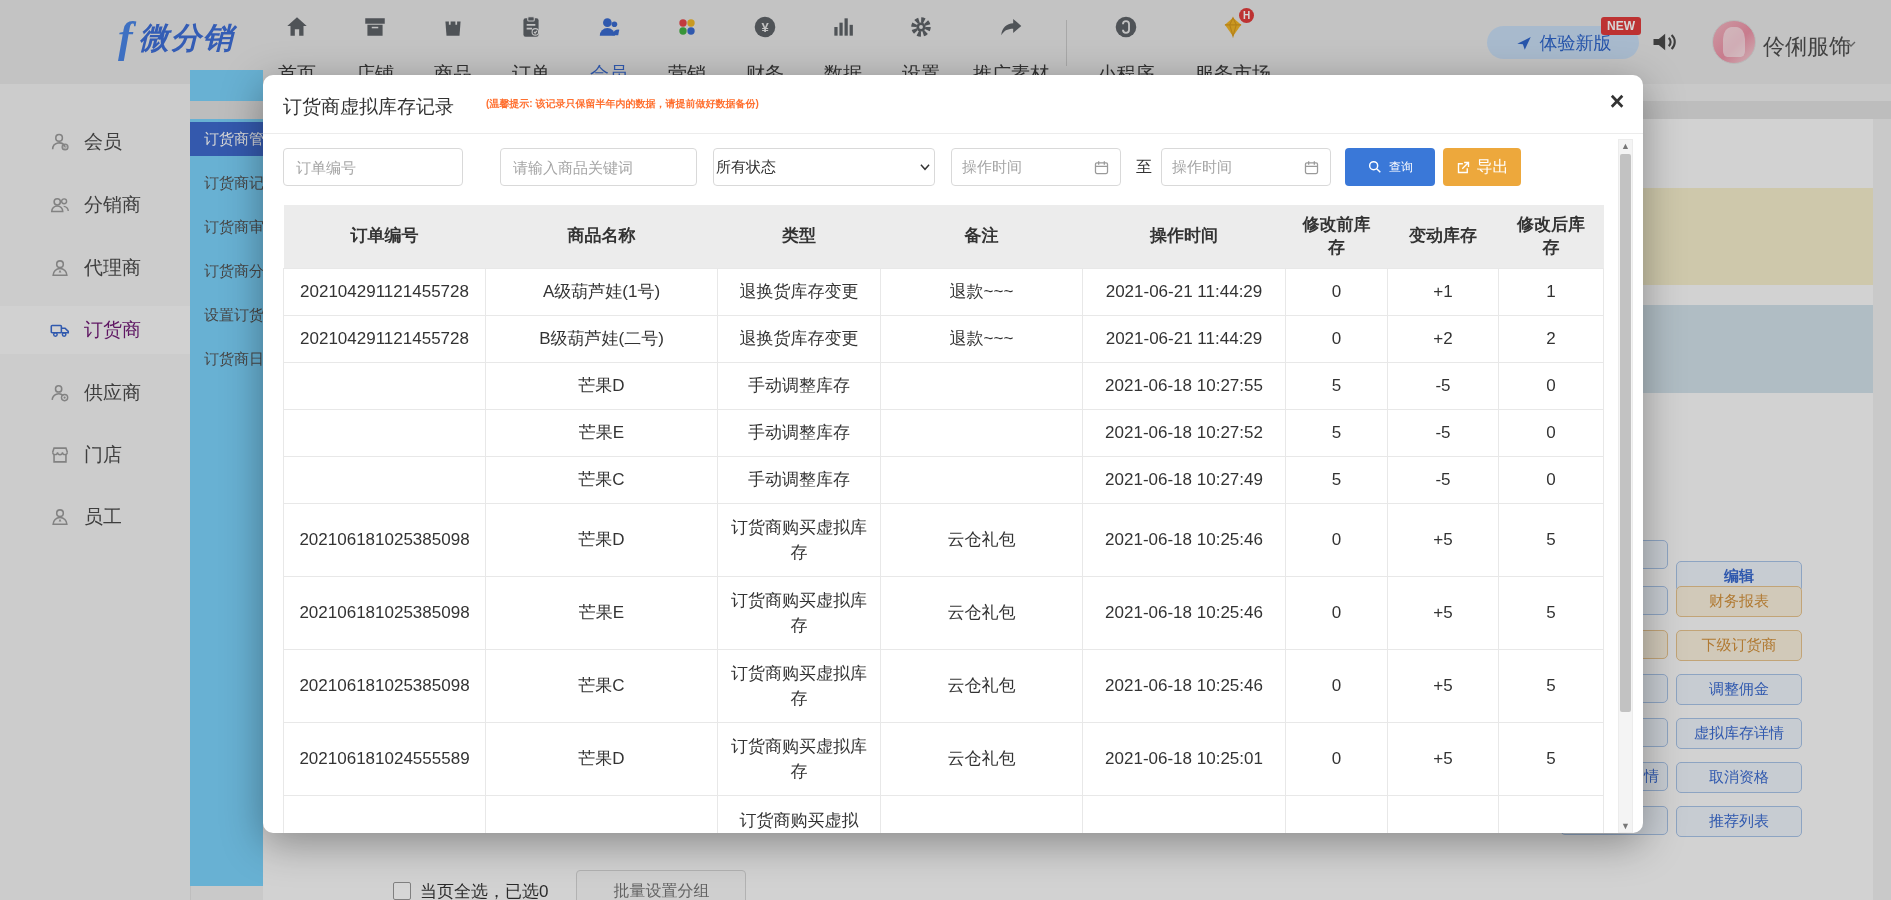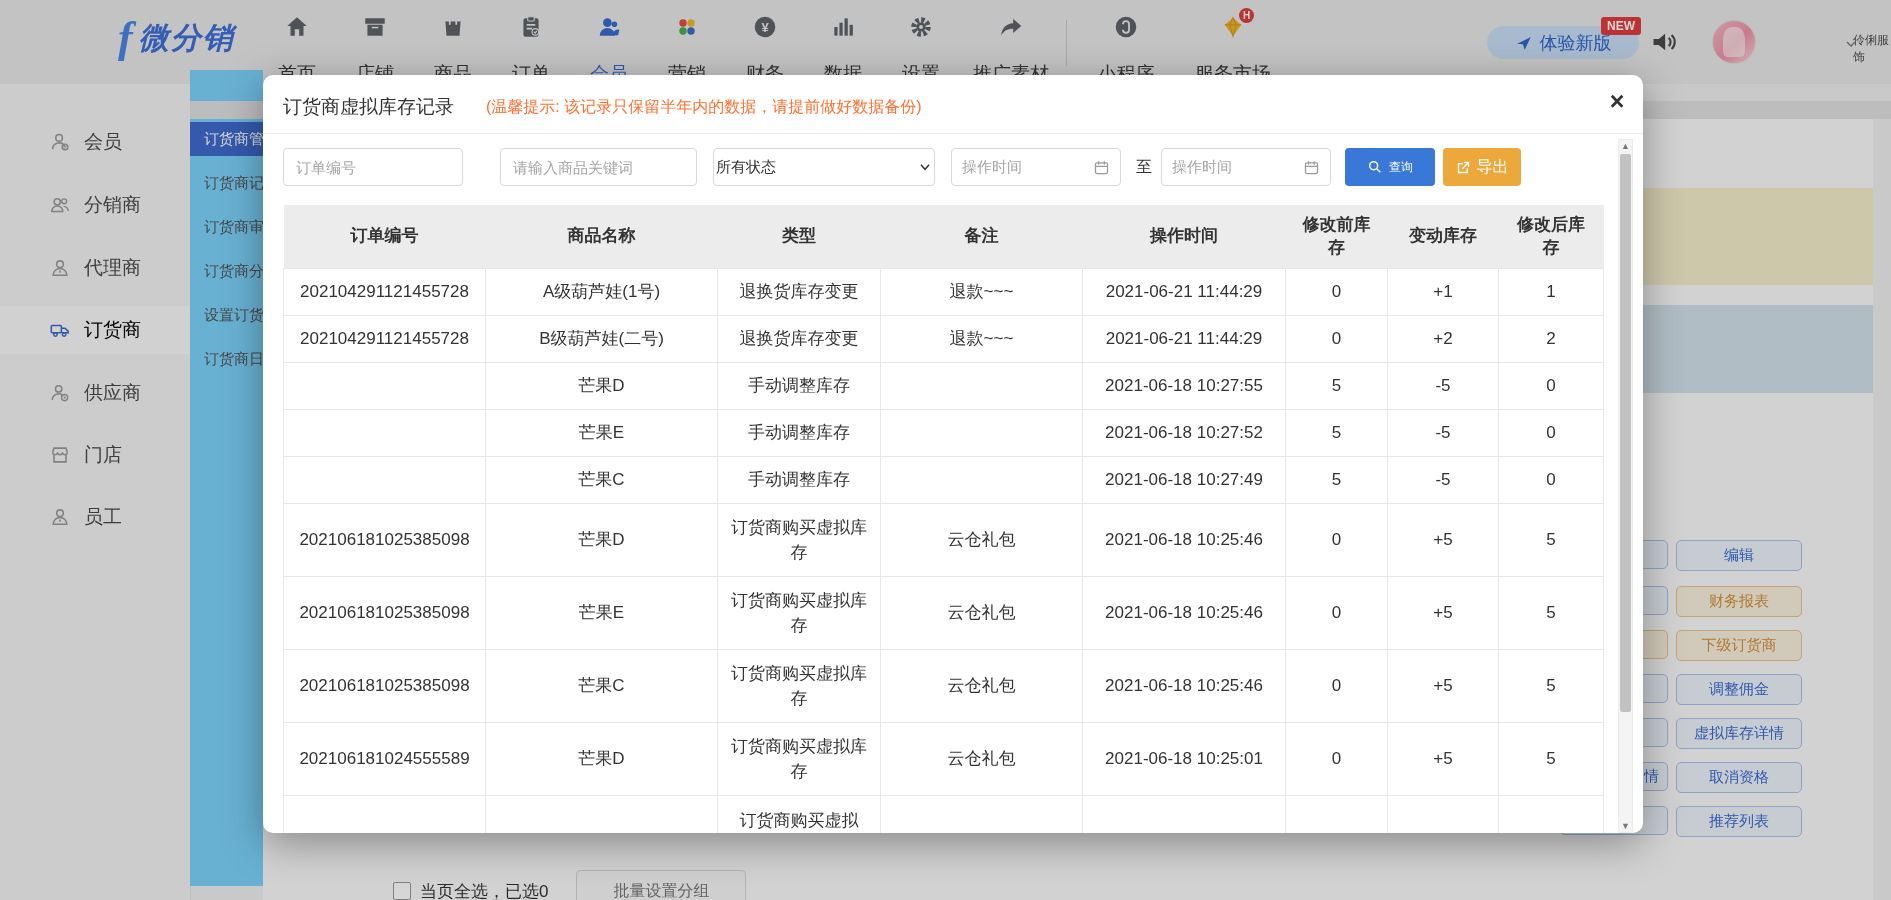--- a/index.html
+++ b/index.html
@@ -18,30 +18,30 @@
   .nav-item .nlabel{font-size:19px;color:#3c3c3c;margin-top:21px;white-space:nowrap;}
   .nav-item.active .nlabel{color:#3a6bd0;}
   .nav-divider{width:1px;height:46px;background:#c9c9c9;margin:12px 8px 0 4px;}
   .hbadge{position:absolute;top:-6px;right:-8px;width:15px;height:15px;border-radius:50%;background:#e23c3c;color:#fff;font-size:10px;font-weight:bold;display:flex;align-items:center;justify-content:center;}
   #try-new{position:absolute;left:1487px;top:26px;width:152px;height:33px;border-radius:17px;background:#c9def5;display:flex;align-items:center;justify-content:center;gap:7px;cursor:pointer;}
   #try-new span{color:#2f66cc;font-size:18px;}
   #new-badge{position:absolute;left:1601px;top:17px;background:#e23c3c;color:#fff;font-size:12px;font-weight:bold;padding:2px 6px;border-radius:3px;z-index:2;}
   #speaker{position:absolute;left:1650px;top:28px;}
   #avatar{position:absolute;left:1712px;top:20px;width:42px;height:42px;border-radius:50%;overflow:hidden;background:linear-gradient(135deg,#f3b9c4 0%,#ef93a8 55%,#f6d7dc 100%);border:1px solid #ddd;}
   #avatar:after{content:"";position:absolute;left:10px;top:6px;width:22px;height:30px;border-radius:40% 40% 20% 20%;background:rgba(255,255,255,.55);}
-  #username{position:absolute;left:1853px;top:32px;font-size:12px;color:#4f4f4f;}
+  #username{position:absolute;left:1763px;top:32px;font-size:22px;color:#4f4f4f;}
   #user-caret{position:absolute;left:1843px;top:36px;}
 
   
   #sidebar{position:absolute;left:0;top:84px;width:190px;height:816px;background:#f3f3f3;z-index:1;border-right:1px solid #e3e3e3;}
   .side-item{position:absolute;left:0;width:190px;height:48px;display:flex;align-items:center;cursor:pointer;}
   .side-item .sicon{width:24px;margin-left:48px;display:flex;justify-content:center;}
   .side-item .slabel{font-size:19px;color:#4a4a4a;margin-left:12px;white-space:nowrap;}
   .side-item.active{background:#fafafa;}
-  .side-item.active .slabel{color:#000000;}
+  .side-item.active .slabel{color:#701a75;}
   #submenu{position:absolute;left:190px;top:70px;width:73px;height:816px;background:#7dd3fc;z-index:1;overflow:hidden;}
   .sub-item{position:absolute;left:0;width:160px;height:34px;line-height:34px;padding-left:14px;font-size:15px;color:#555;white-space:nowrap;cursor:pointer;}
   .sub-item.active{background:#3e6bce;color:#fff;}
 
   
   #bg-strip{position:absolute;left:190px;top:101px;width:1701px;height:18px;background:#e2e2e2;z-index:1;}
   #bg-card{position:absolute;left:263px;top:119px;width:1610px;height:781px;background:#fbfbfb;z-index:1;}
   #band-cream{position:absolute;left:1300px;top:188px;width:573px;height:97px;background:#f6efcc;z-index:1;}
   #band-blue{position:absolute;left:1300px;top:305px;width:573px;height:88px;background:#d2e2ea;z-index:1;}
   .act-btn{position:absolute;left:1676px;width:124px;height:29px;border:1px solid #a9c4e8;border-radius:5px;background:#eef3fb;color:#3a6bd0;font-size:15px;display:flex;align-items:center;justify-content:center;cursor:pointer;z-index:1;white-space:nowrap;}
@@ -51,21 +51,21 @@
   #bottom-row{position:absolute;left:393px;top:870px;display:flex;align-items:center;z-index:1;}
   #select-all-box{width:16px;height:16px;border:1px solid #999;border-radius:2px;background:#fff;}
   #select-all-label{font-size:17px;color:#333;margin-left:9px;white-space:nowrap;}
   #batch-btn{margin-left:28px;width:168px;height:40px;border:1px solid #d5d5d5;border-radius:4px;background:#f7f7f7;color:#777;font-size:16px;display:flex;align-items:center;justify-content:center;}
 
   
   #overlay{position:absolute;inset:0;background:rgba(0,0,0,0.16);z-index:5;}
   #modal{position:absolute;left:263px;top:75px;width:1380px;height:758px;background:#fff;border-radius:10px;box-shadow:0 10px 40px rgba(0,0,0,.35);z-index:10;overflow:hidden;}
   #modal-head{position:absolute;left:0;top:0;width:100%;height:58px;border-bottom:1px solid #ececec;}
   #modal-title{position:absolute;left:20px;top:19px;font-size:19px;color:#333;}
-  #modal-warning{position:absolute;left:223px;top:22px;font-size:16px;color:#ff7030;white-space:nowrap;}
+  #modal-warning{position:absolute;left:223px;top:22px;font-size:10px;color:#ff7030;white-space:nowrap;font-weight:bold;}
   #modal-close{position:absolute;left:1338px;top:10px;width:32px;height:32px;font-size:25px;font-weight:bold;color:#333;display:flex;align-items:center;justify-content:center;cursor:pointer;}
 
   .fld{position:absolute;top:73px;height:38px;box-sizing:border-box;border:1px solid #d9d9d9;border-radius:4px;background:#fff;display:flex;align-items:center;}
   .fld input{border:none;outline:none;background:transparent;width:100%;font-size:15px;color:#333;padding:0 12px;font-family:inherit;}
   .fld input::placeholder{color:#a5a5a5;}
   #f-order{left:20px;width:180px;}
   #f-keyword{left:237px;width:197px;}
   #f-status{left:450px;width:222px;justify-content:space-between;padding:0 2px;cursor:pointer;}
   #f-status .sel-text{font-size:15px;color:#333;}
   .date-fld{padding:0 10px;justify-content:space-between;cursor:pointer;}
@@ -322,21 +322,21 @@
       <div class="sub-item" style="top: 184px;">订货商分</div>
       <div class="sub-item" style="top: 228px;">设置订货</div>
       <div class="sub-item" style="top: 272px;">订货商日</div>
     </div>
 
   <div id="bg-strip"></div>
   <div id="bg-card"></div>
   <div id="band-cream"></div>
   <div id="band-blue"></div>
   <div id="bg-buttons">
-      <div class="act-btn" style="top: 540px;">编辑</div>
+      <div class="act-btn" style="top: 561px; font-weight: bold;">编辑</div>
       <div class="act-btn orange" style="top: 586px;">财务报表</div>
       <div class="act-btn orange" style="top: 630px;">下级订货商</div>
       <div class="act-btn" style="top: 674px;">调整佣金</div>
       <div class="act-btn" style="top: 718px;">虚拟库存详情</div>
       <div class="act-btn" style="top: 762px;">取消资格</div>
       <div class="act-btn" style="top: 806px;">推荐列表</div>
       <div class="frag-btn" style="top: 540px;"></div>
       <div class="frag-btn" style="top: 586px;"></div>
       <div class="frag-btn orange" style="top: 630px;"></div>
       <div class="frag-btn" style="top: 674px;"></div>

